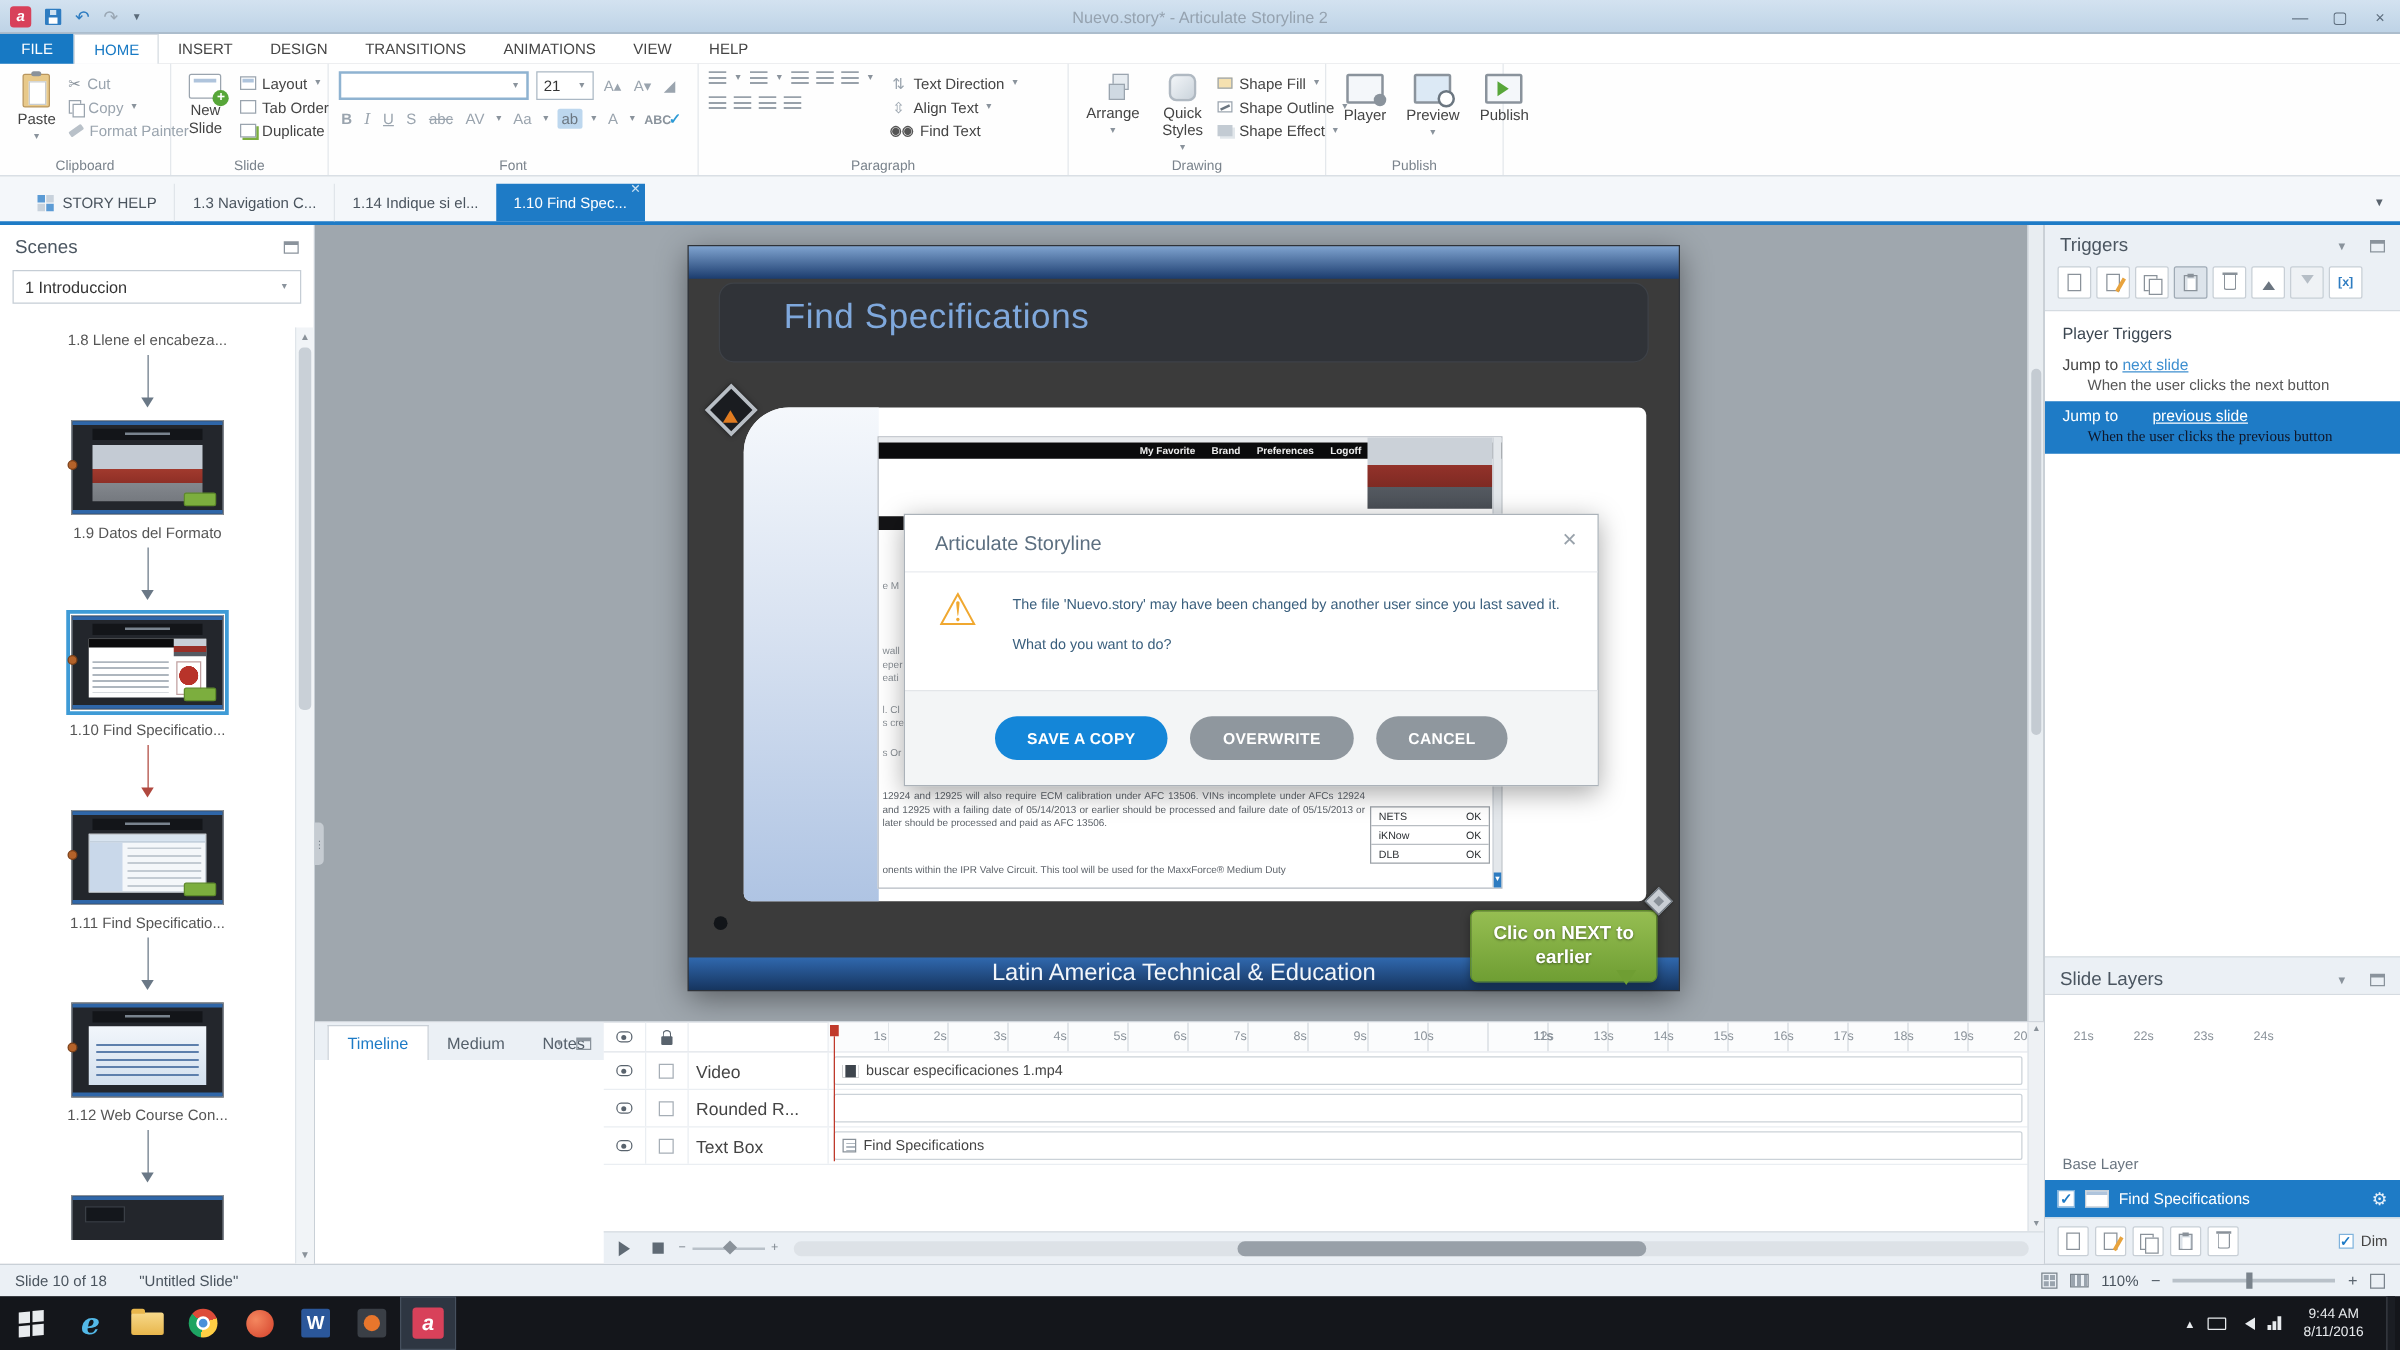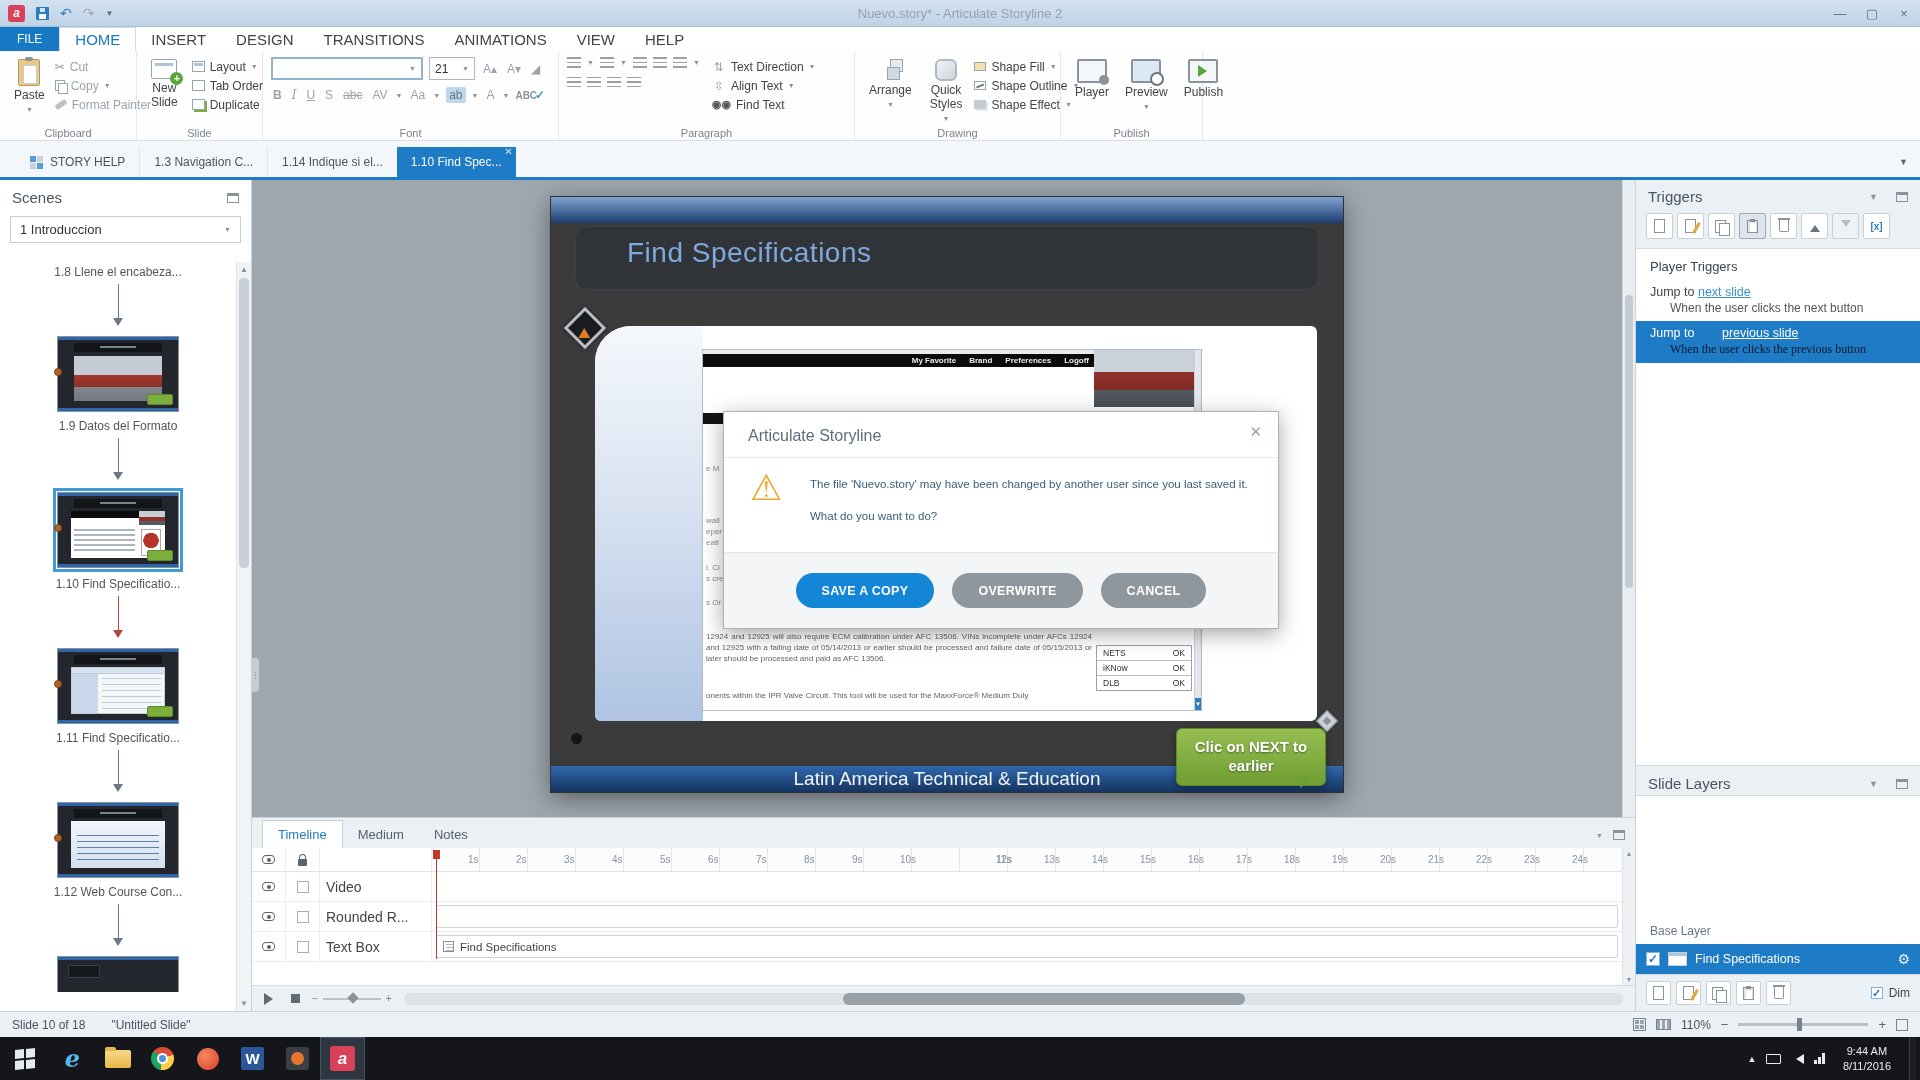--- a/index.html
+++ b/index.html
@@ -20,21 +20,21 @@
   .undo-icon{color:#2E7CC1;font-size:14px;line-height:1;}
   .redo-icon{color:#9AA7B4;font-size:14px;line-height:1;}
   .qat-caret{color:#5B6B7A;font-size:8px;}
   .win-title{position:absolute;left:0;right:0;text-align:center;color:#95A2AF;font-size:13px;}
   .win-controls{margin-left:auto;display:flex;z-index:2;}
   .win-btn{width:32px;height:26px;display:flex;align-items:center;justify-content:center;color:#5E6E7E;font-size:13px;}
 
   
   .ribbon-tabs{height:24px;background:#fff;display:flex;align-items:stretch;}
   .file-tab{background:#1779C4;color:#fff;padding:0 17px;font-size:12px;display:flex;align-items:center;}
-  .rtab{padding:0 15px;font-size:15px;color:#444;display:flex;align-items:center;}
+  .rtab{padding:0 15px;font-size:12px;color:#444;display:flex;align-items:center;}
   .rtab.active{border:1px solid #D5DBE1;border-bottom:none;color:#1779C4;background:#fff;}
 
   
   .ribbon{height:90px;background:#FEFEFE;border-bottom:1px solid #D9DFE5;display:flex;}
   .rgroup{position:relative;border-right:1px solid #E4E8EC;padding:6px 8px 16px;}
   .rgroup-label{position:absolute;bottom:1px;left:0;right:0;text-align:center;font-size:11px;color:#7A838C;}
   .bigbtn{display:flex;flex-direction:column;align-items:center;gap:3px;font-size:12px;color:#444;
     padding:2px 6px;text-align:center;line-height:1.15;}
   .smallcmd{display:flex;align-items:center;gap:5px;font-size:12px;height:19px;color:#444;white-space:nowrap;}
   .smallcmd.dis{color:#9AA4AE;}
@@ -201,21 +201,21 @@
   .callout::after{content:"";position:absolute;right:16px;bottom:-11px;border:8px solid transparent;
     border-top:12px solid #6F9E33;}
   .corner-handle{left:768px;top:516px;width:16px;height:16px;background:#C9CED4;border:1px solid #6E767E;
     transform:rotate(45deg);box-shadow:0 1px 3px rgba(0,0,0,.4);z-index:7;}
   .corner-handle::after{content:"";position:absolute;left:4px;top:4px;width:6px;height:6px;background:#8A9199;}
   .sl-dot{left:20px;top:536px;width:11px;height:11px;border-radius:50%;background:#121519;}
   .sl-botbar{left:0;top:569px;width:792px;height:26px;background:linear-gradient(#3068AE,#16355F);
     color:#F2F6FA;font-size:19px;text-align:center;line-height:26px;}
 
   
-  .timeline{height:194px;background:#fff;border-top:1px solid #C9D0D7;display:flex;flex-direction:column;position:relative;}
+  .timeline{height:194px;background:#fff;border-top:1px solid #C9D0D7;display:flex;position:relative;}
   .tl-tabs{height:30px;background:#EBF0F5;display:flex;align-items:flex-end;padding-left:10px;position:relative;flex:none;}
   .tl-tab{padding:6px 15px;font-size:13px;color:#55606B;}
   .tl-tab.active{background:#fff;color:#1E7BC6;border:1px solid #C9D0D7;border-bottom:none;}
   .tl-hdr-icons{position:absolute;right:10px;bottom:8px;display:flex;gap:10px;align-items:center;}
   .tl-body{flex:1;position:relative;}
   .tl-ruler-row{height:24px;display:flex;border-bottom:1px solid #DFE4E9;}
   .tl-col-eye{width:34px;display:flex;justify-content:center;align-items:center;border-right:1px solid #EAEEF2;flex:none;}
   .tl-col-chk{width:34px;display:flex;justify-content:center;align-items:center;border-right:1px solid #EAEEF2;flex:none;}
   .tl-col-name{width:112px;display:flex;align-items:center;padding-left:6px;font-size:14px;color:#444;
     border-right:1px solid #EAEEF2;flex:none;}
@@ -788,20 +788,26 @@
           </div>
           <div id="tlRows">
               <div class="tl-row">
                 <div class="tl-col-eye">
                   <span class="eye"></span>
                 </div>
                 <div class="tl-col-chk">
                   <span class="chk"></span>
                 </div>
                 <div class="tl-col-name">Video</div>
+                <div class="tl-track">
+                  <div class="tl-obj">
+                    <span class="film-ic"></span>
+                    <span>buscar especificaciones 1.mp4</span>
+                  </div>
+                </div>
               </div>
               <div class="tl-row">
                 <div class="tl-col-eye">
                   <span class="eye"></span>
                 </div>
                 <div class="tl-col-chk">
                   <span class="chk"></span>
                 </div>
                 <div class="tl-col-name">Rounded R...</div>
                 <div class="tl-track">

